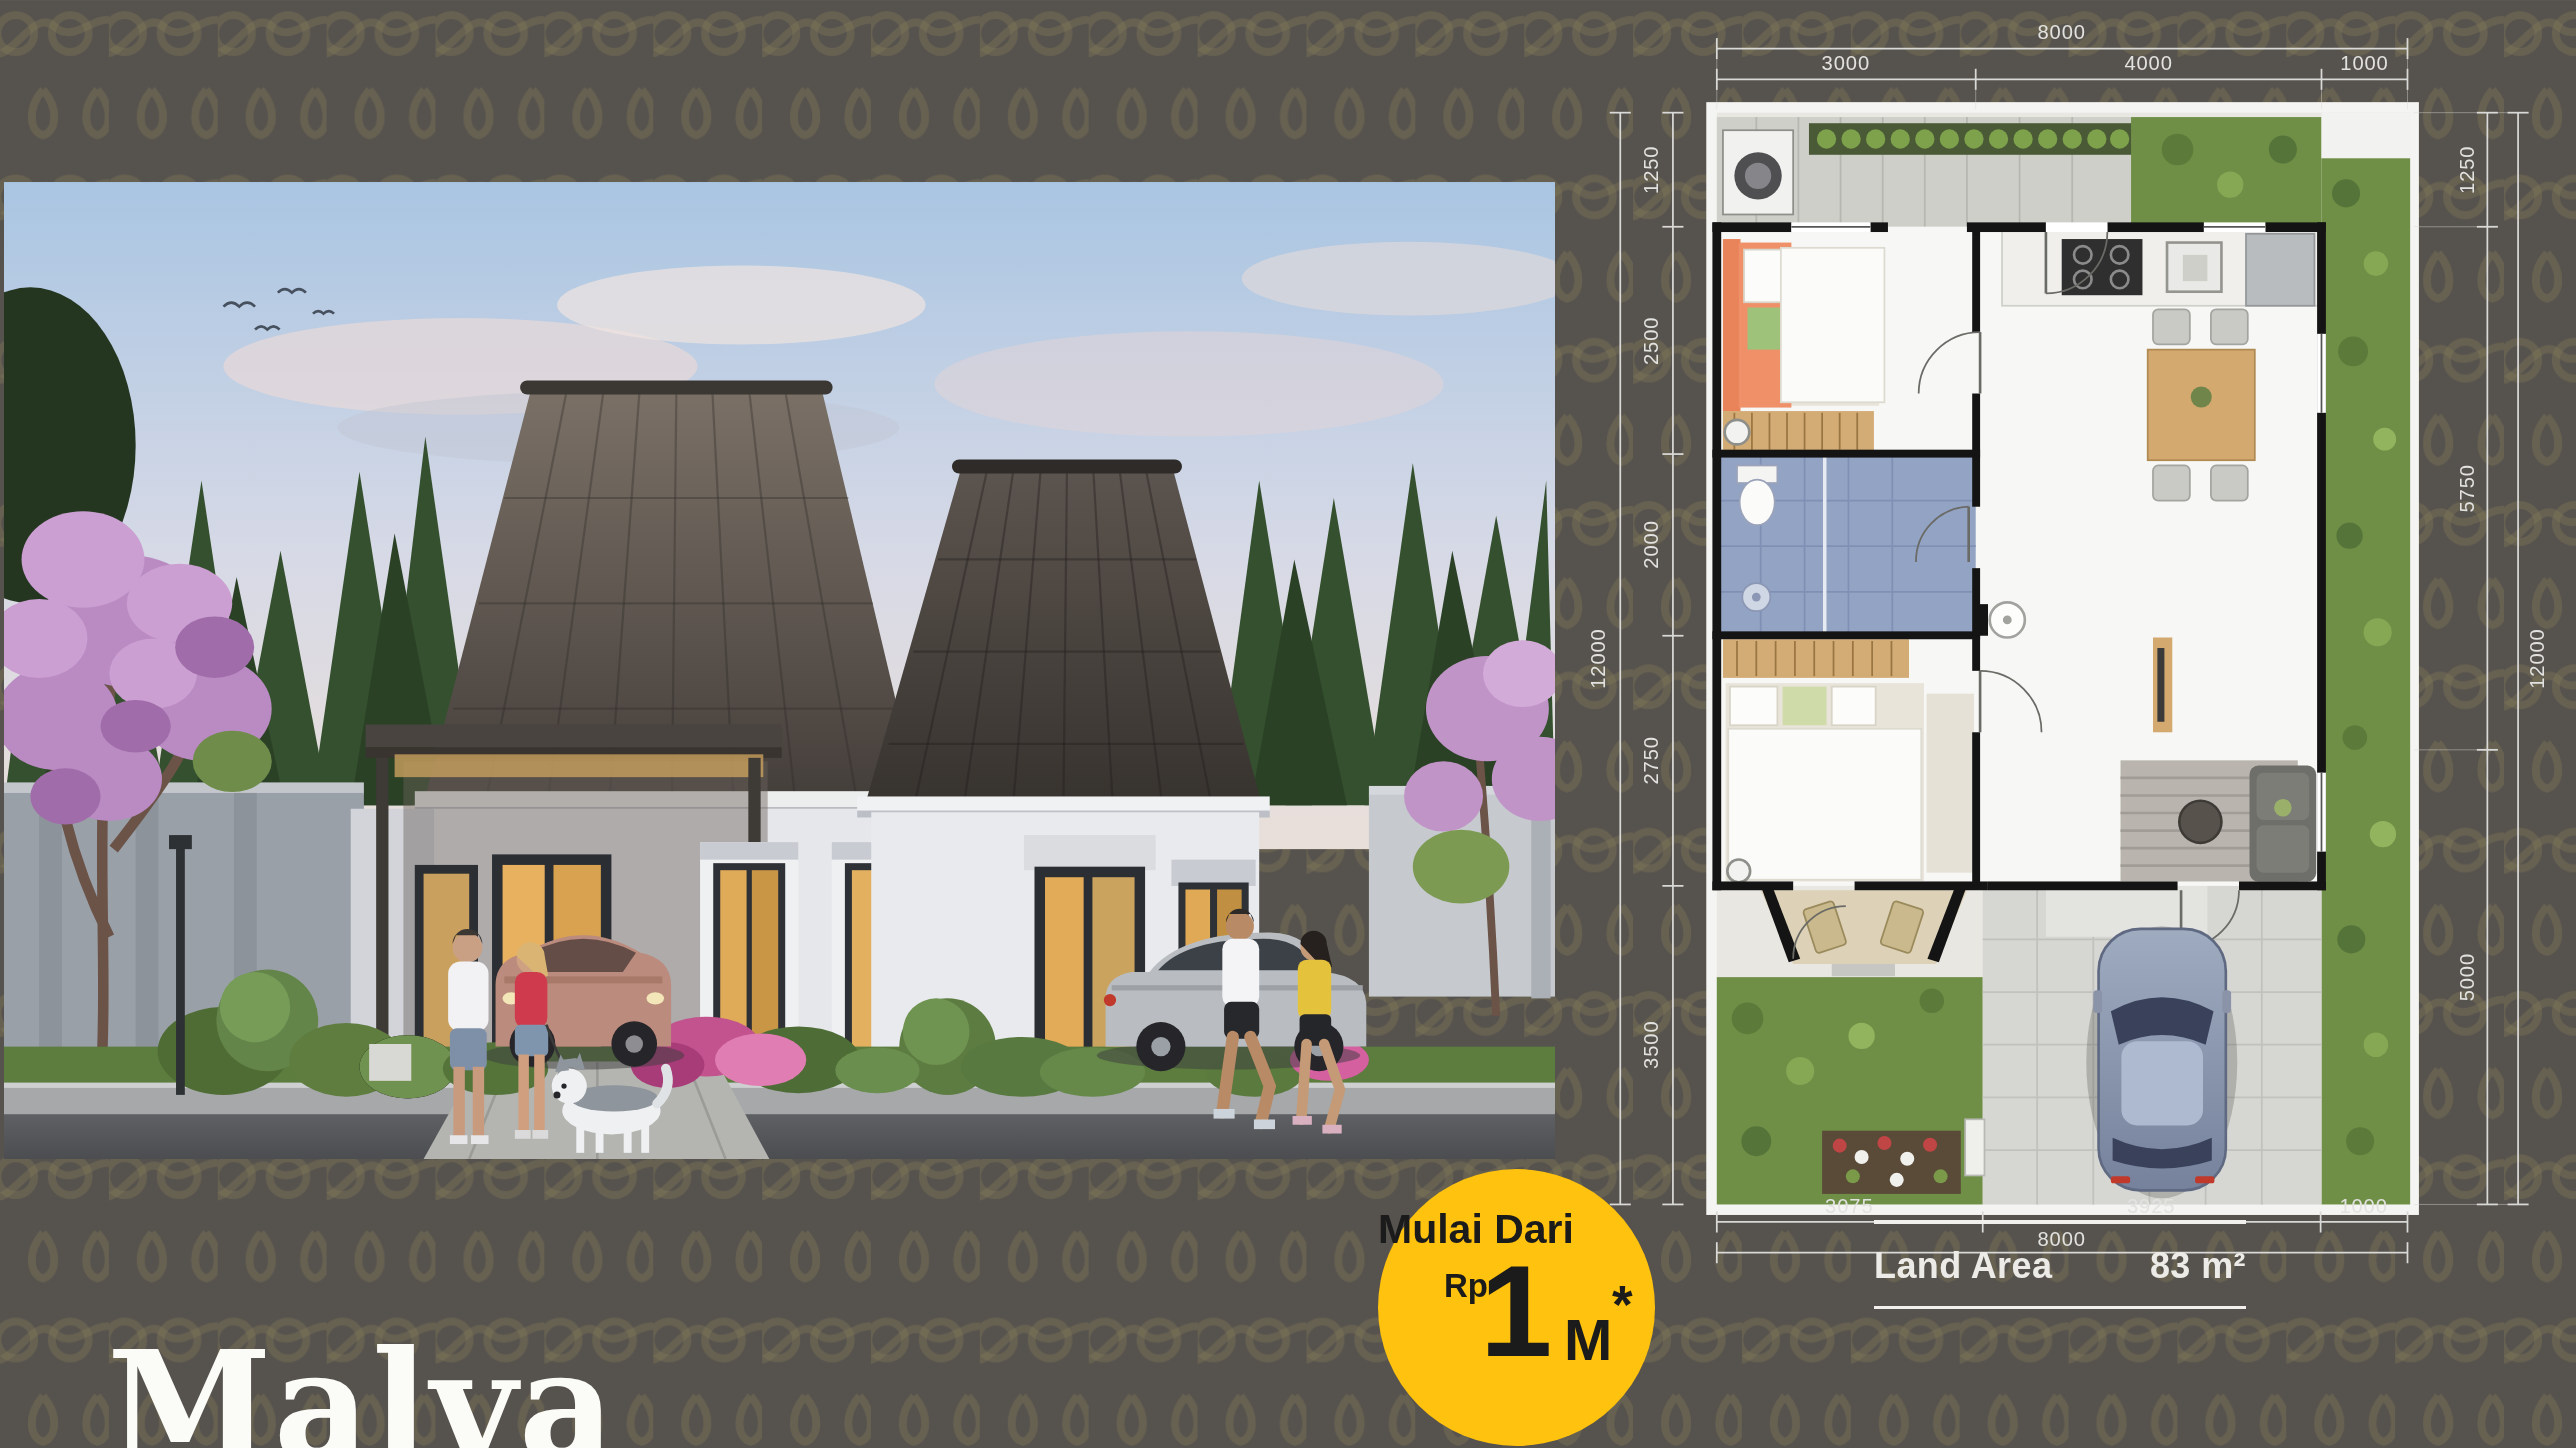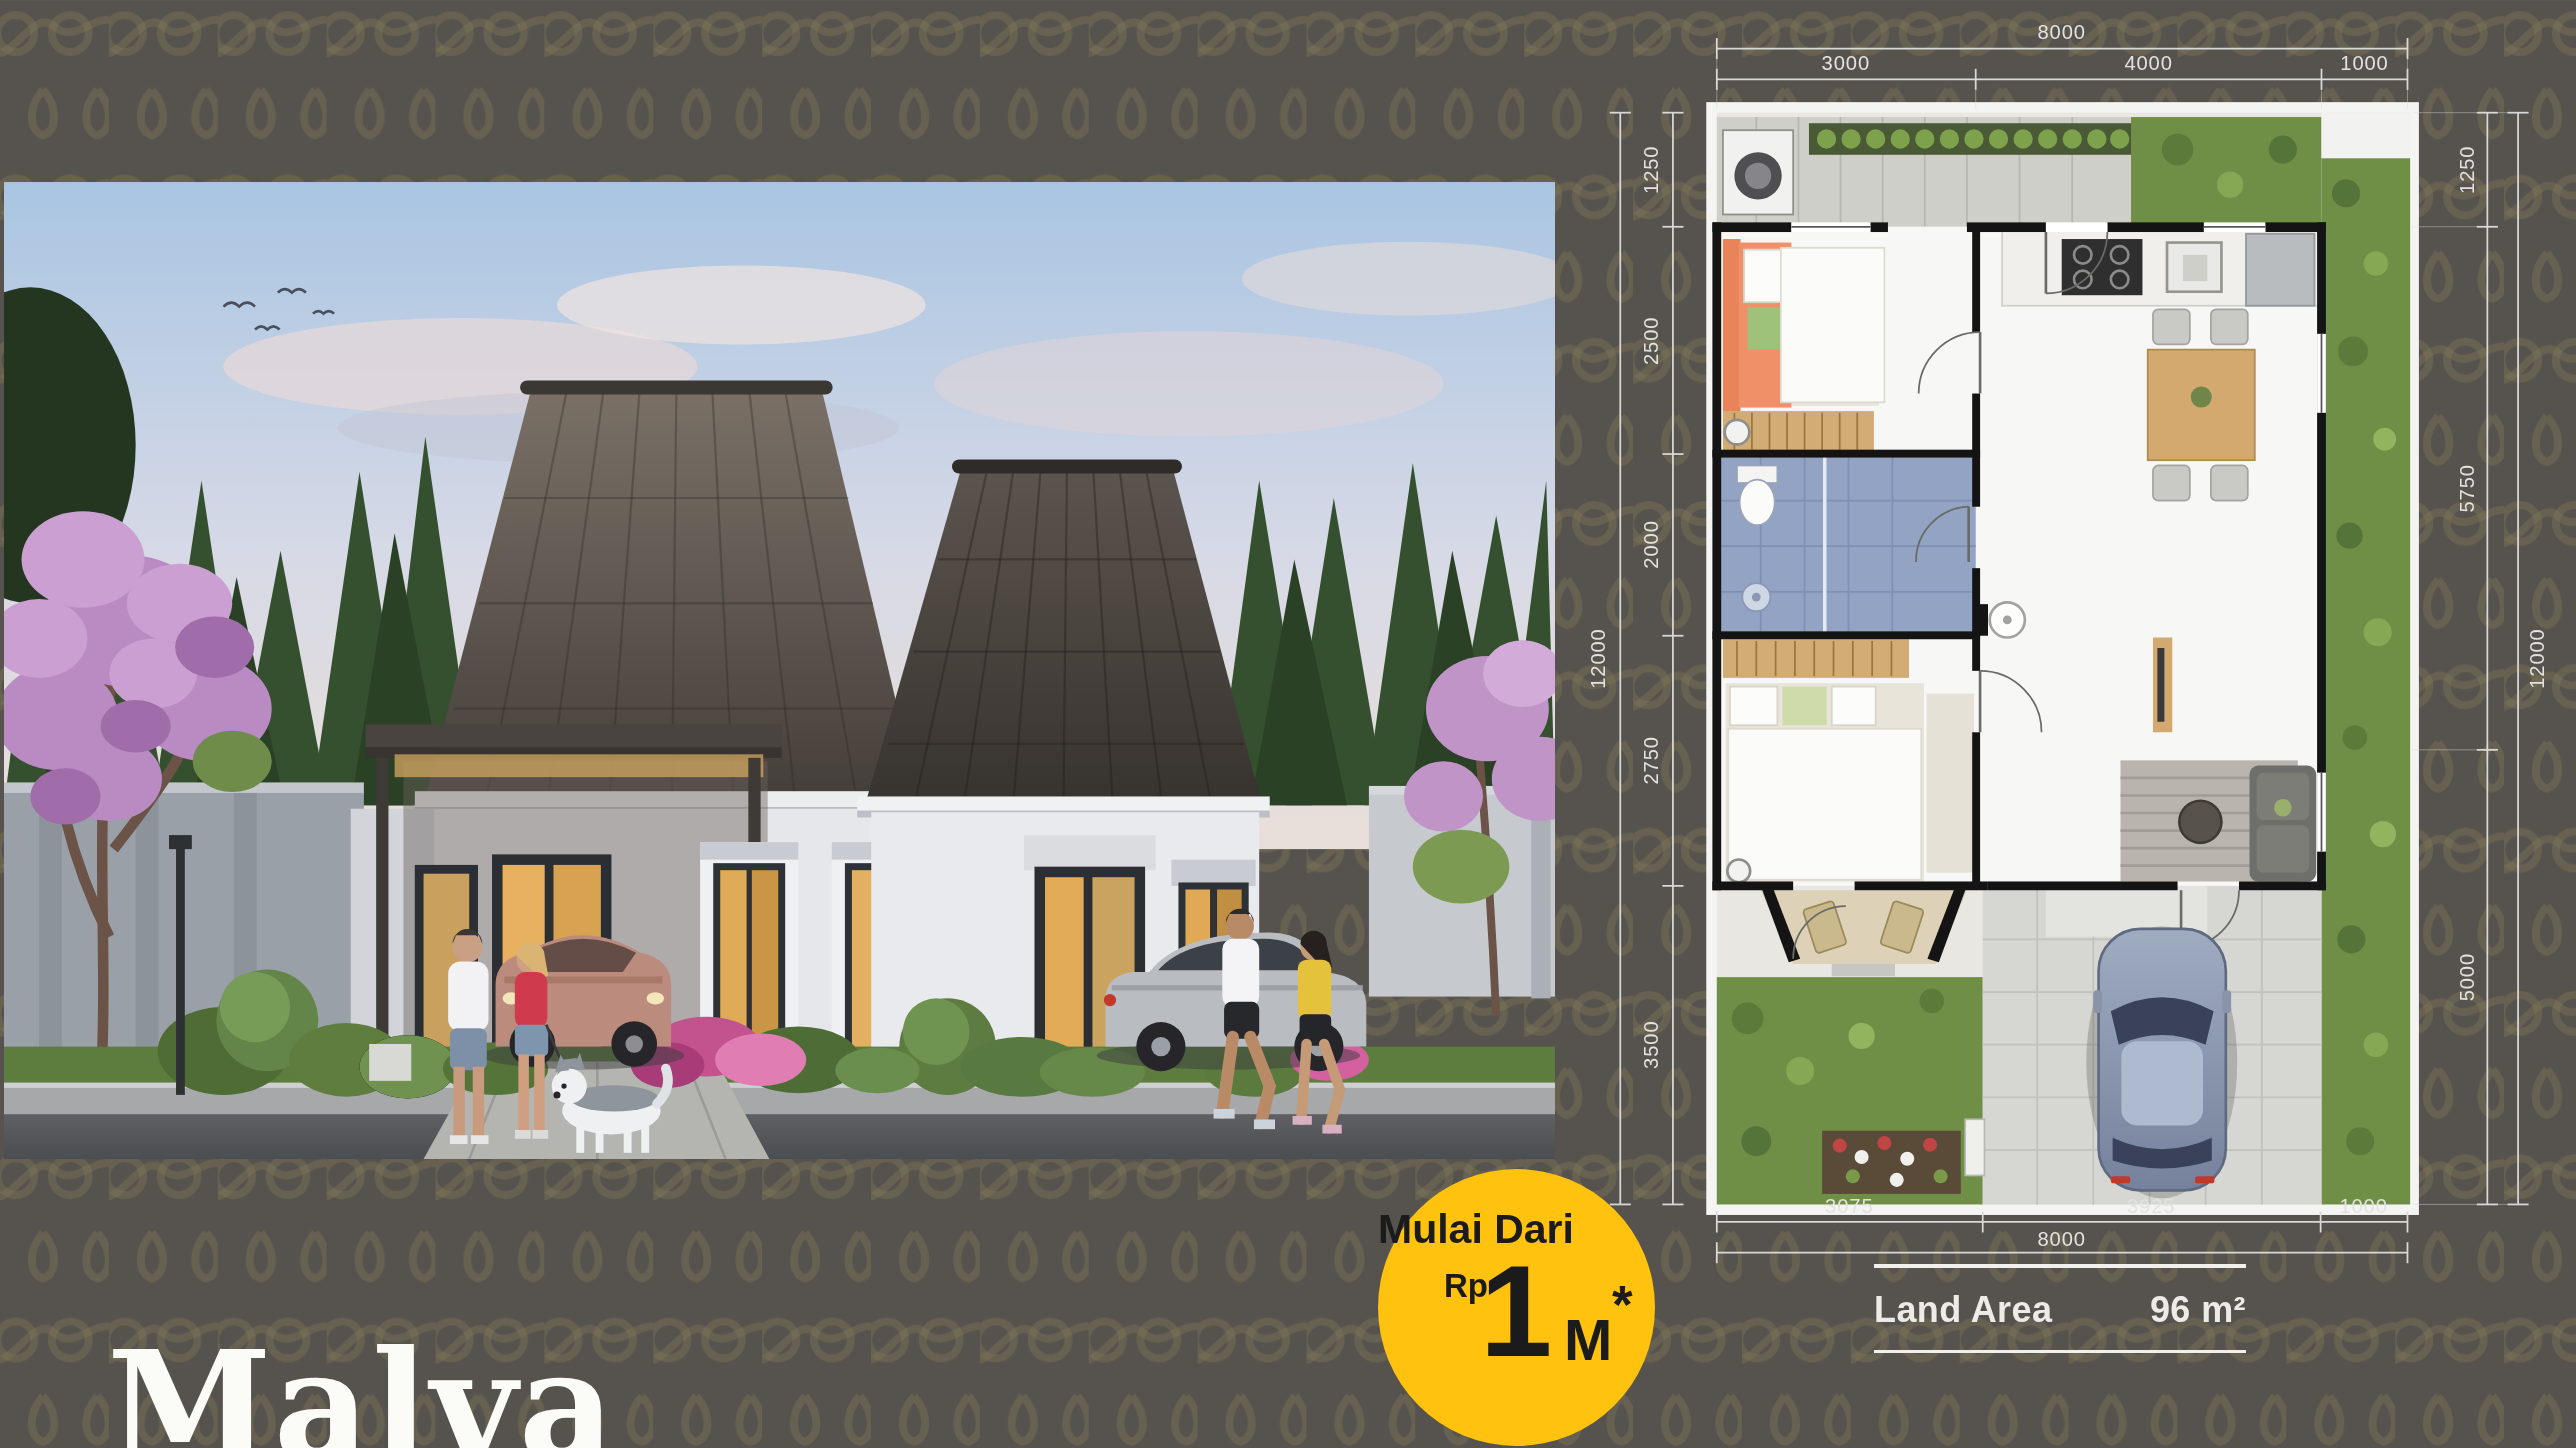--- a/index.html
+++ b/index.html
@@ -19,21 +19,21 @@
   .badge{left:1378px;top:1169px;width:277px;height:277px;border-radius:50%;
          background:#FFC20E;color:#1b1b1b;}
   .badge .line1{position:absolute;top:37px;width:100%;text-align:left;
                 font-size:41px;font-weight:600;}
   .badge .rp{position:absolute;left:58px;top:98px;font-size:33px;font-weight:600;margin-left:8px;}
   .badge .amount{position:absolute;left:102px;top:67px;font-size:130px;font-weight:bold;}
   .badge .unit{position:absolute;left:186px;top:137px;font-size:58px;font-weight:600;}
   .badge .note{position:absolute;left:234px;top:105px;font-size:53px;font-weight:bold;}
 
   
-  .info{left:1874px;top:1264px;width:372px;color:#ecebe7;}
+  .info{left:1874px;top:1220px;width:372px;color:#ecebe7;}
   .info .rule{height:3.5px;background:#f1f0ec;}
   .info .rows{margin:21px 0 19.3px 0;}
   .info .row{display:flex;justify-content:space-between;align-items:baseline;height:42px;}
   .info .label,.info .value{font-size:36px;font-weight:bold;letter-spacing:0.4px;}
 </style>
 </head>
 <body>
 
 <div class="canvas">
 
@@ -711,20 +711,20 @@
     <div class="amount">1</div>
     <div class="unit">M</div>
     <div class="note">*</div>
   </div>
 
   <div class="abs info">
     <div class="rule"></div>
     <div class="rows">
       <div class="row">
         <span class="label">Land Area</span>
-        <span class="value">96 m²</span>
+        <span class="value">83 m²</span>
       </div>
     </div>
     <div class="rule"></div>
   </div>
 
 </div>
 
 
 </body></html>

